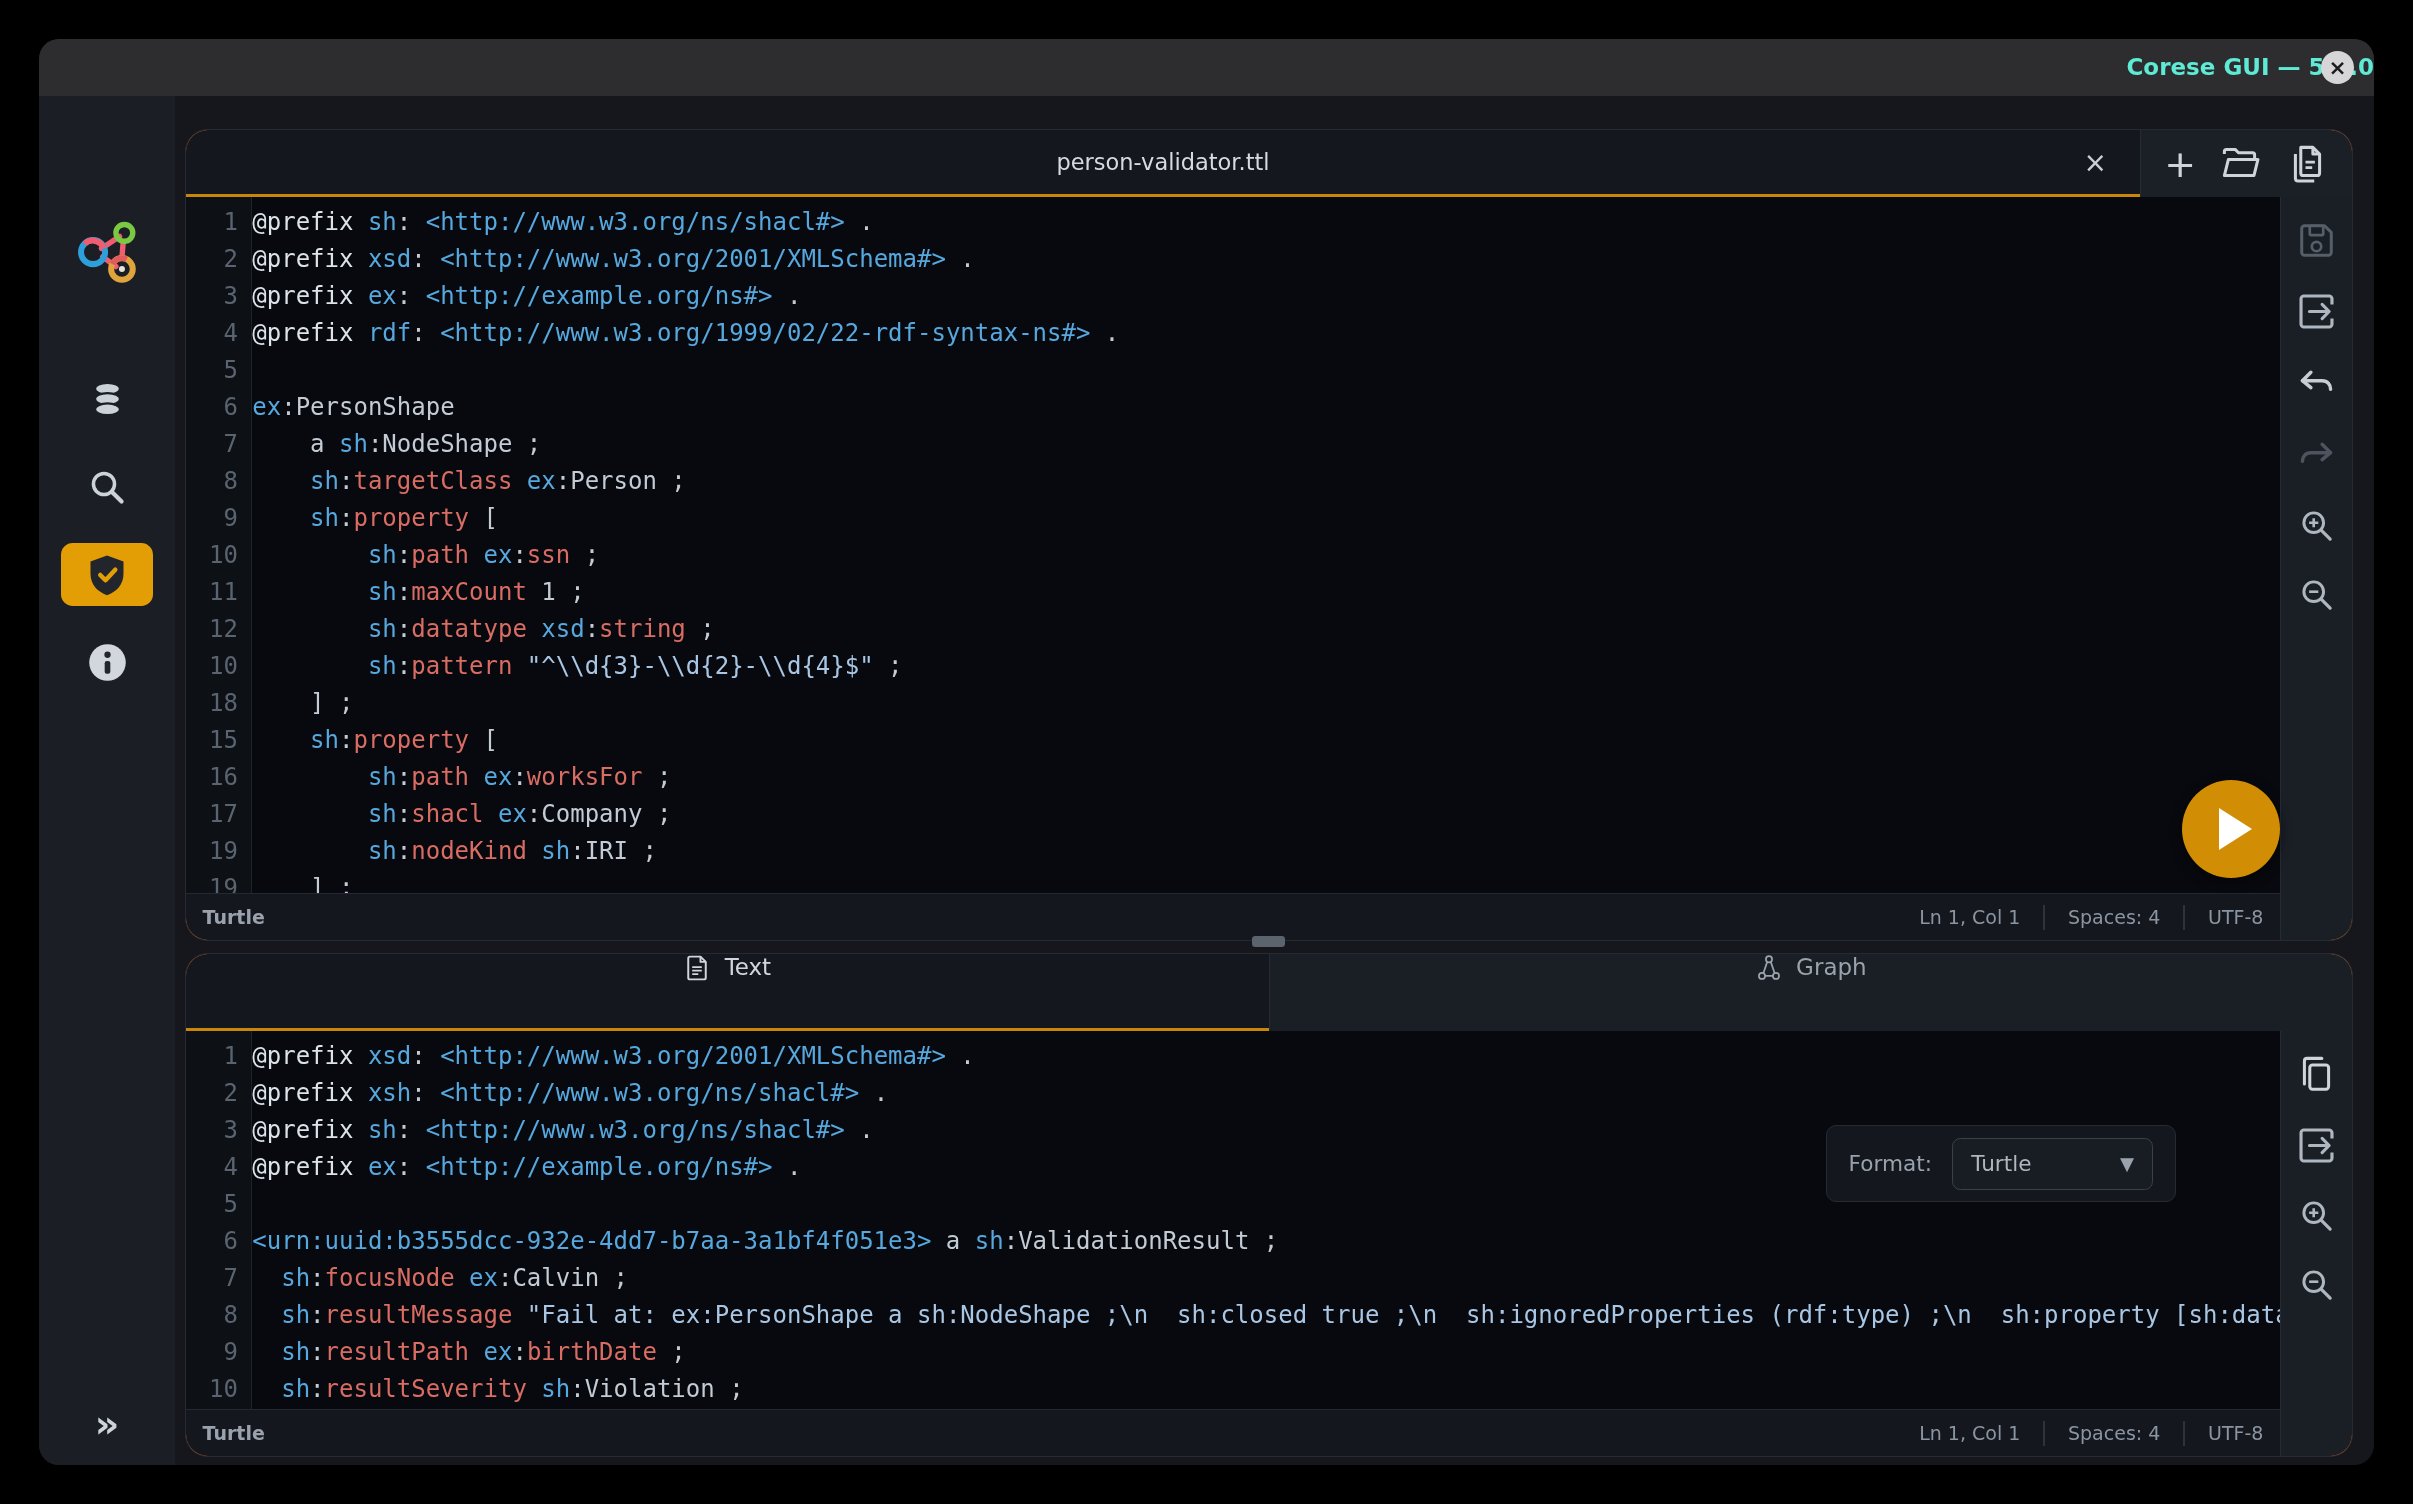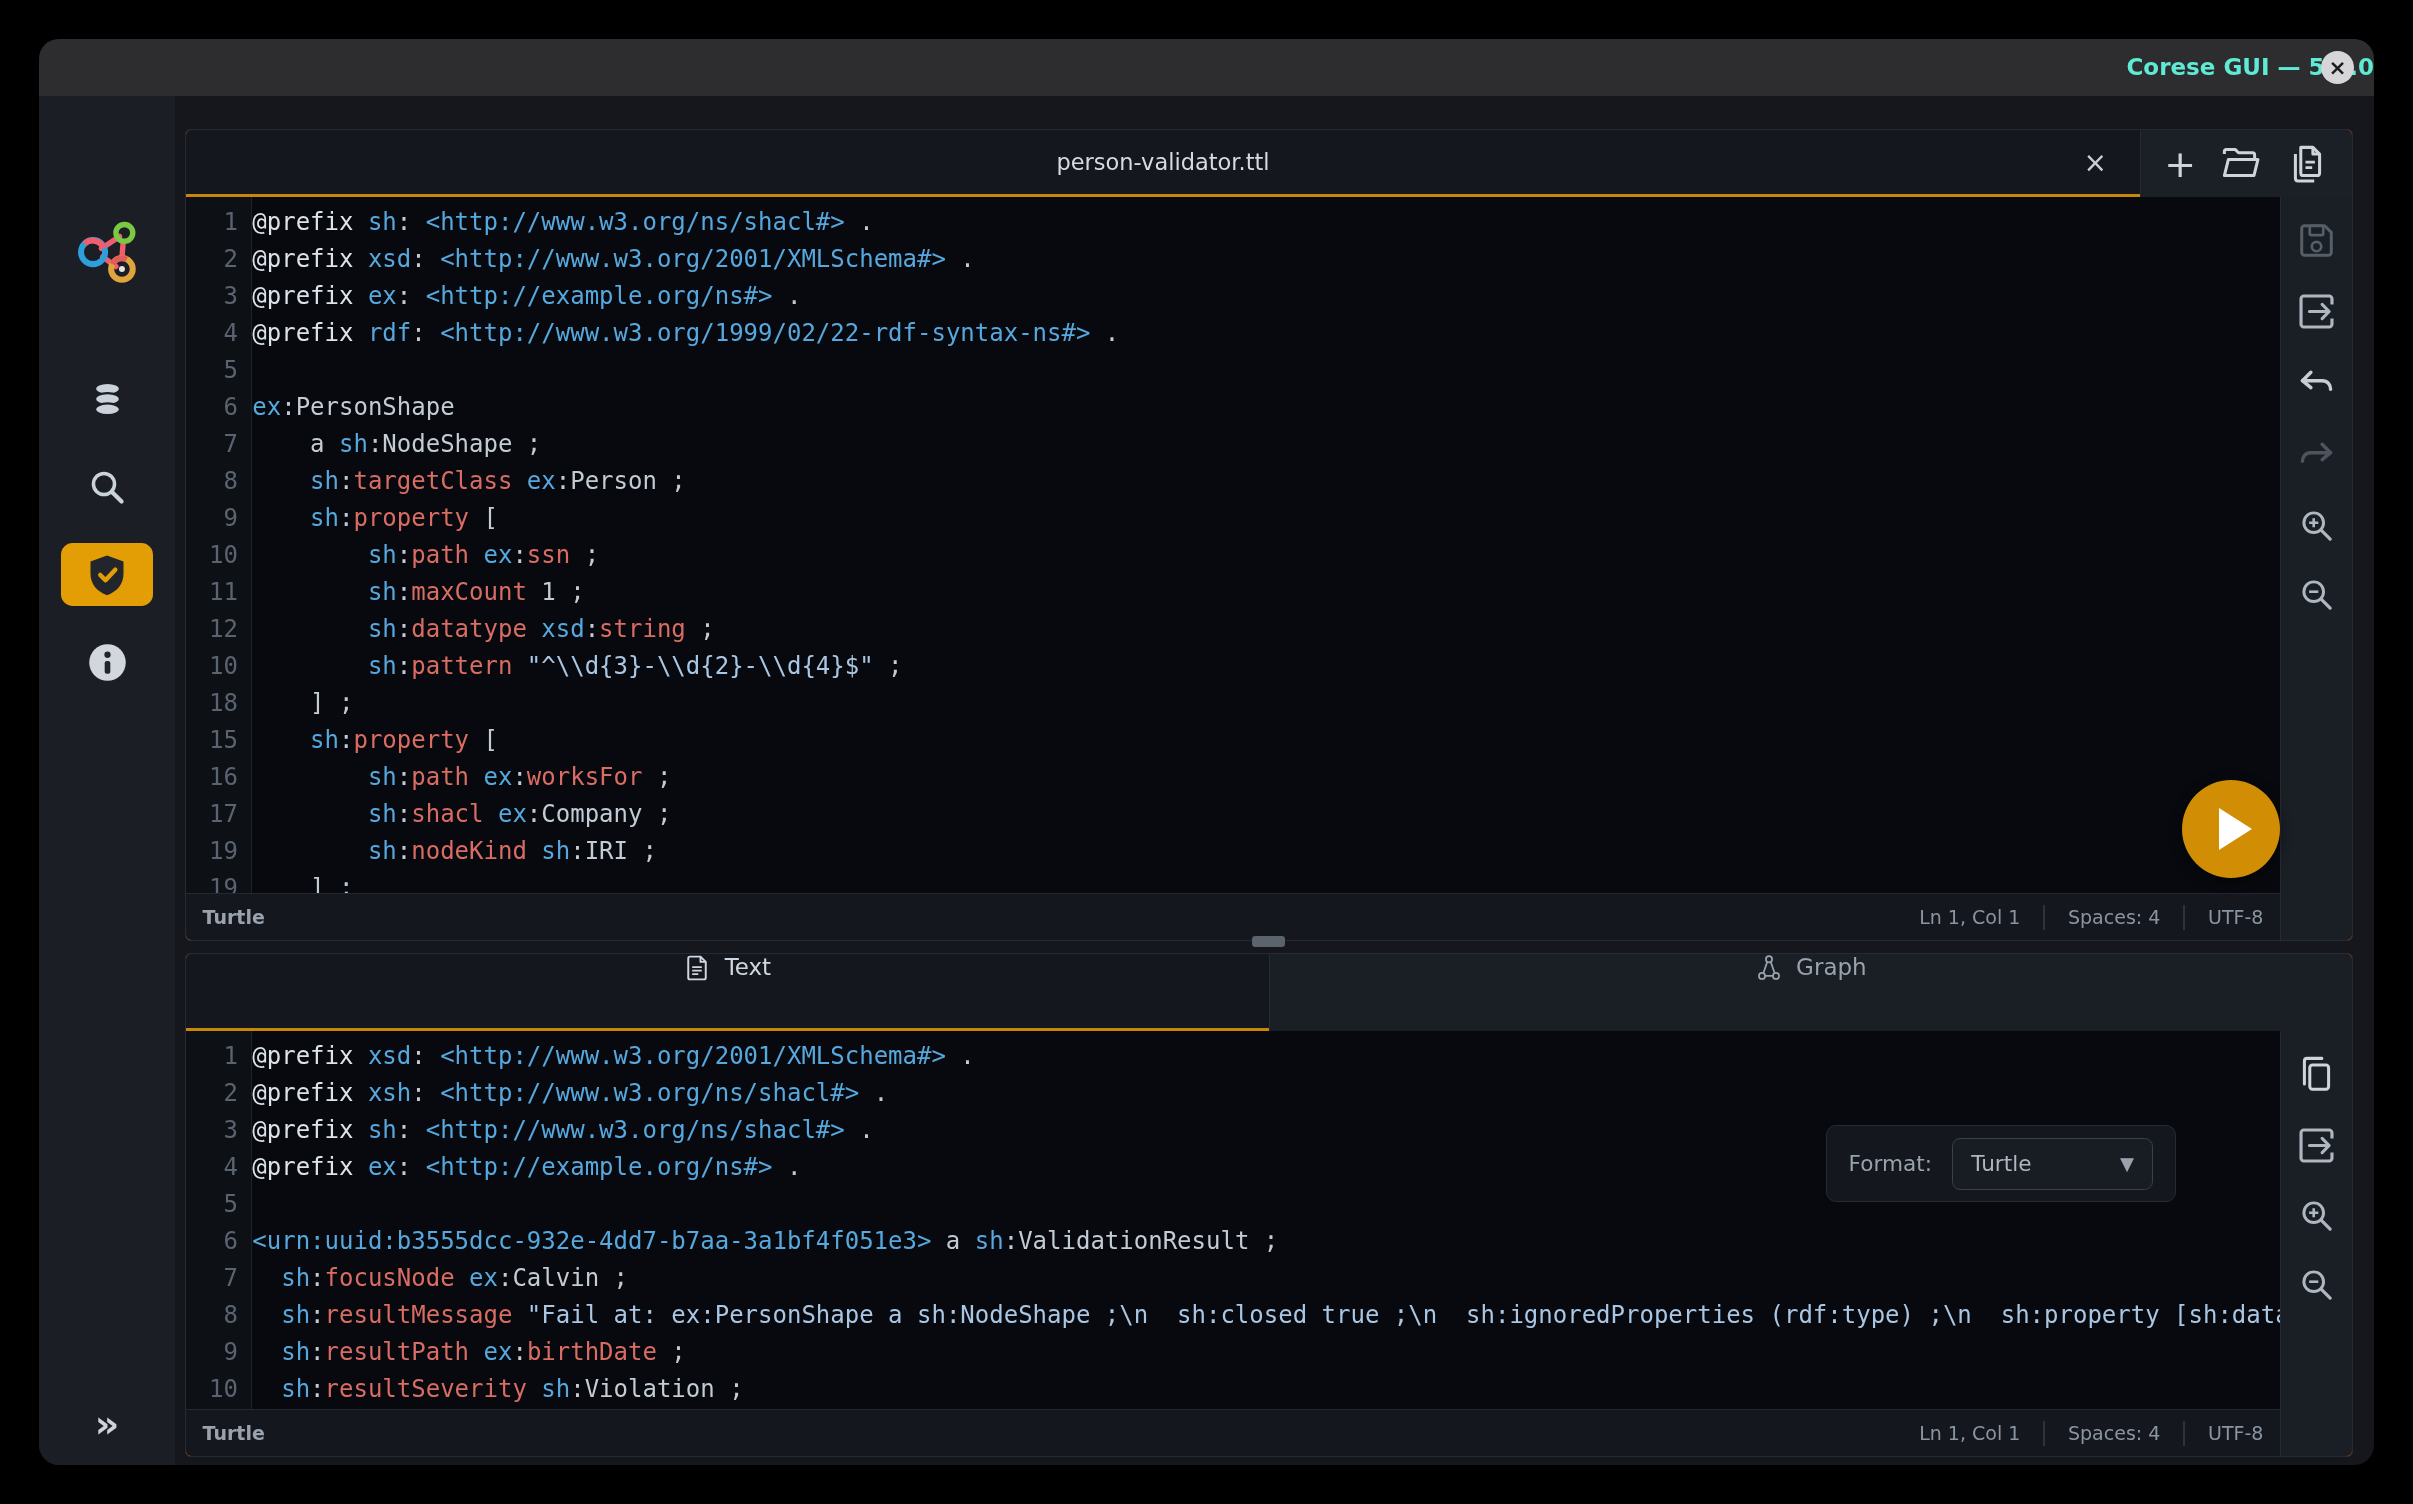--- a/index.html
+++ b/index.html
@@ -12,21 +12,21 @@
     color:#5eead4;font-size:23px;font-weight:bold;}
   .win-close{position:absolute;right:20px;top:11.7px;width:33px;height:33px;border-radius:50%;
     background:#d6d6d8;color:#1c1c1e;font-size:21.6px;font-weight:bold;text-align:center;line-height:33px;cursor:pointer;}
   
   .sidebar{position:absolute;left:0;top:57px;width:136px;height:1370px;background:#1b1e24;}
   .side-item{position:absolute;left:0;width:136px;display:flex;justify-content:center;align-items:center;}
   .side-active{position:absolute;left:21.6px;top:447px;width:92px;height:63px;background:#e39e06;border-radius:11.7px;
     display:flex;justify-content:center;align-items:center;}
   .chevrons{color:#cdd3da;font-size:38px;font-weight:bold;}
   
-  .panel{position:absolute;left:146px;background:#f97316;border:1.7px solid #262b33;border-radius:6px;
+  .panel{position:absolute;left:146px;background:#f97316;border:1.7px solid #262b33;border-radius:23px;
     box-sizing:border-box;overflow:hidden;display:flex;flex-direction:column;}
   .panel-top{top:90px;width:2168px;height:812px;}
   .panel-bottom{top:914px;width:2168px;height:504px;}
   
   .tabbar{height:67px;display:flex;flex:none;position:relative;}
   .file-tab{flex:1;background:#14171d;position:relative;display:flex;align-items:center;justify-content:center;
     border-bottom:3.3px solid #c8860b;cursor:pointer;}
   .file-tab .fname{color:#d6dbe1;font-size:22.5px;}
   .file-tab .tab-close{position:absolute;right:33px;top:50%;transform:translateY(-50%);color:#c9cfd6;font-size:28px;cursor:pointer;}
   .tab-actions{width:211px;background:#1b1f26;border-left:1.7px solid #262b33;display:flex;align-items:center;

